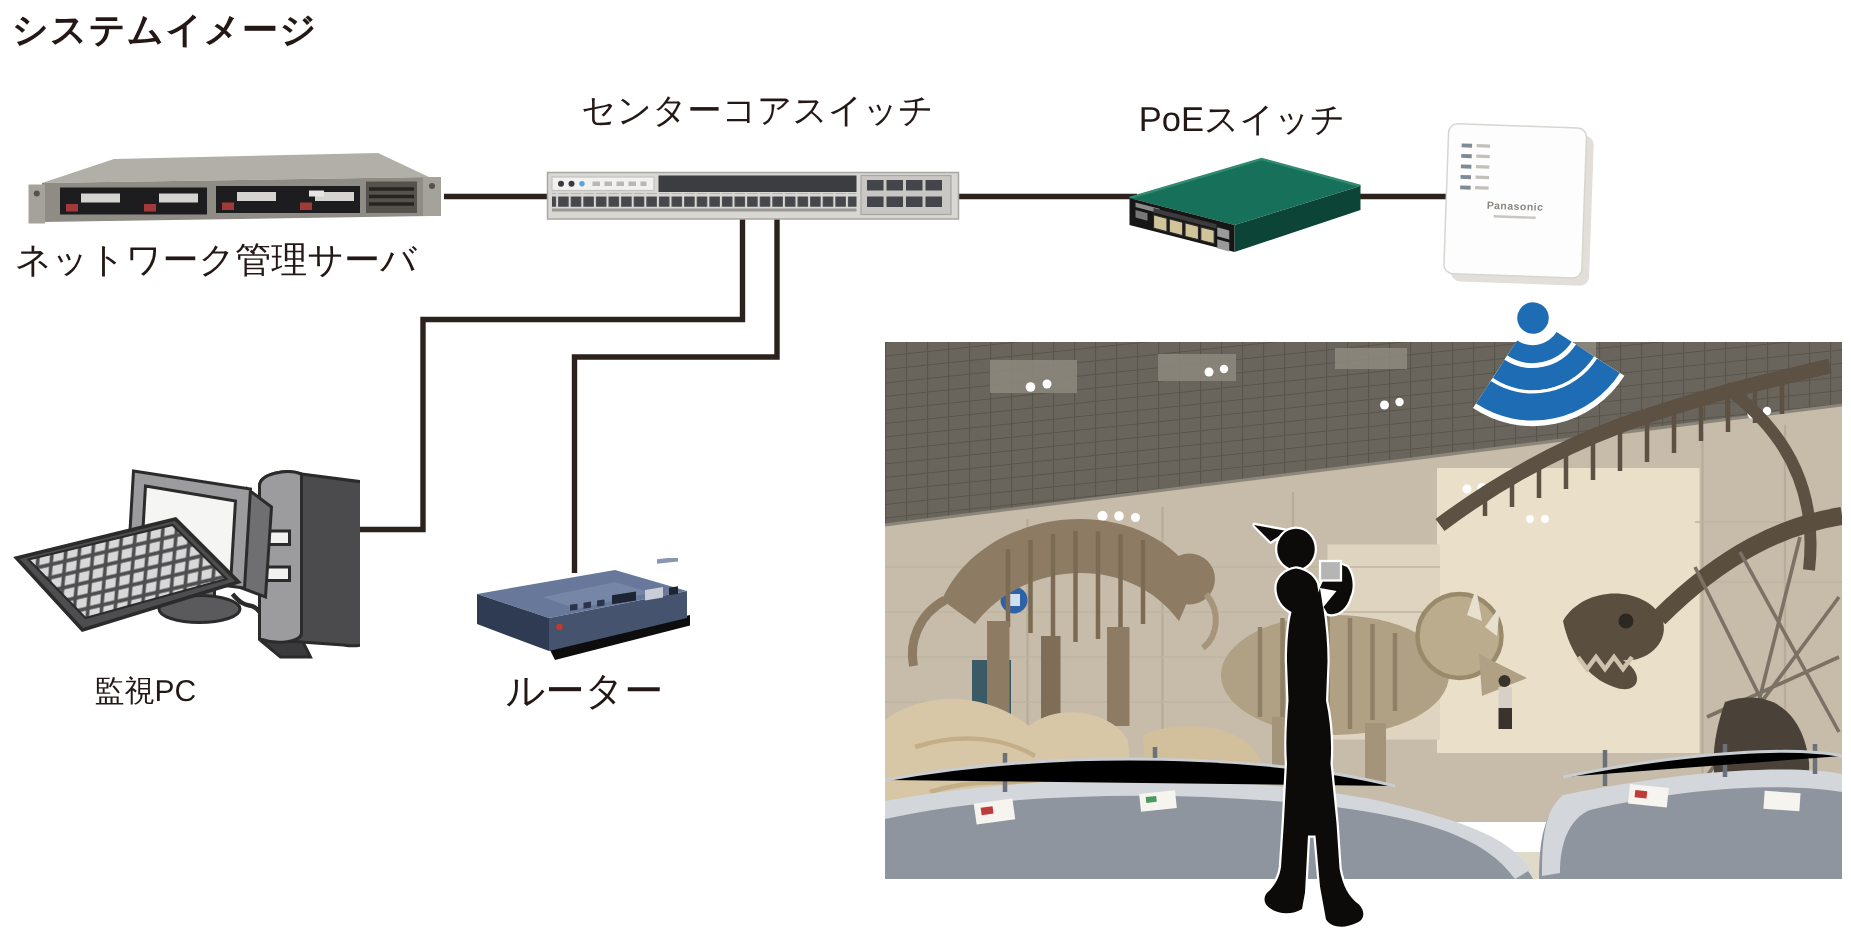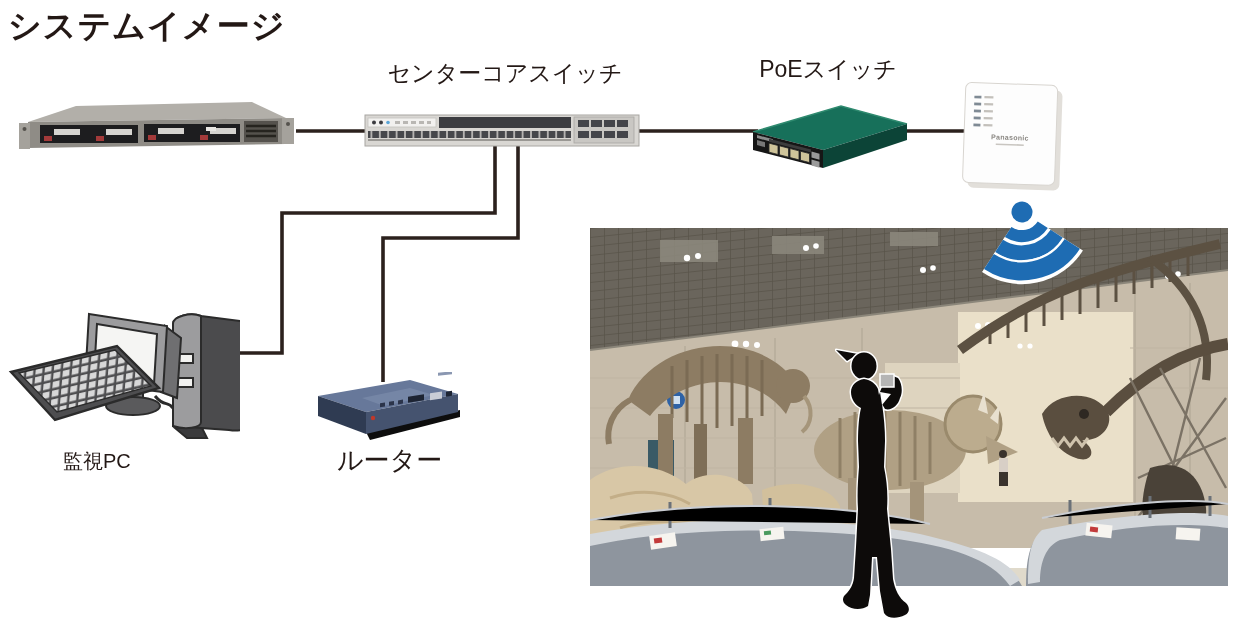--- a/index.html
+++ b/index.html
@@ -2,26 +2,26 @@
 <html style="--line: #2b211d; --text: #231815; --wifi_blue: #1e6cb3; --poe_green: #17705a;"><head>
 <meta charset="utf-8">
 <style>
   :root{
     --line:#2b211d; --text:#231815; --wifi_blue:#1e6cb3; --poe_green:#17705a;
   }
   html,body{margin:0;padding:0;background:#fff;}
   body{font-family:"Liberation Sans","DejaVu Sans",sans-serif;}
   #canvas{position:relative;width:1234px;height:627px;background:#fff;overflow:hidden;}
   .abs{position:absolute;}
-  #title{left:8px;top:4px;font-size:33px;font-weight:700;color:var(--text);letter-spacing:1px;}
+  #title{left:8px;top:4px;font-size:24px;font-weight:700;color:var(--text);letter-spacing:1px;}
   .devlabel{color:var(--text);font-size:23px;line-height:1.5;white-space:nowrap;}
   .devlabel.center{text-align:center;}
   #server-label{left:10px;top:156px;font-size:24px;line-height:36px;}
   #core-label{left:367px;top:56px;width:276px;}
-  #poe-label{left:748px;top:52px;width:160px;}
+  #poe-label{left:748px;top:62px;width:160px;}
   #wifi-label{left:923px;top:44px;width:200px;}
   #pc-label{left:63px;top:446px;font-size:20px;}
   #router-label{left:337px;top:441px;font-size:26px;text-align:right;}
   svg{display:block;}
   .connline{stroke:var(--line);stroke-width:3.6;fill:none;}
 </style>
 </head>
 <body>
 
 <div id="canvas">
@@ -335,19 +335,20 @@
       <rect x="77" y="42" width="5" height="4" transform="skewY(-9)"></rect>
       <rect x="86" y="42" width="5" height="4" transform="skewY(-9)"></rect>
     </g>
     <rect x="96" y="40" width="16" height="6" transform="skewY(-9)" fill="#1d2433"></rect>
     <rect x="118" y="40" width="12" height="7" transform="skewY(-9)" fill="#c9cdd6"></rect>
     <rect x="134" y="41" width="6" height="5" transform="skewY(-9)" fill="#1d2433"></rect>
     <rect x="126" y="14" width="14" height="3" transform="skewY(-6)" fill="#8a97b1"></rect>
   </svg>
 
   <div id="server-label" class="abs devlabel">
+    <div>ネットワーク管理サーバ</div>
   </div>
   <div id="core-label" class="abs devlabel center">センターコアスイッチ</div>
   <div id="poe-label" class="abs devlabel center">PoEスイッチ</div>
   <div id="pc-label" class="abs devlabel">監視PC</div>
   <div id="router-label" class="abs devlabel">ルーター</div>
 
 </div>
 
 </body></html>

